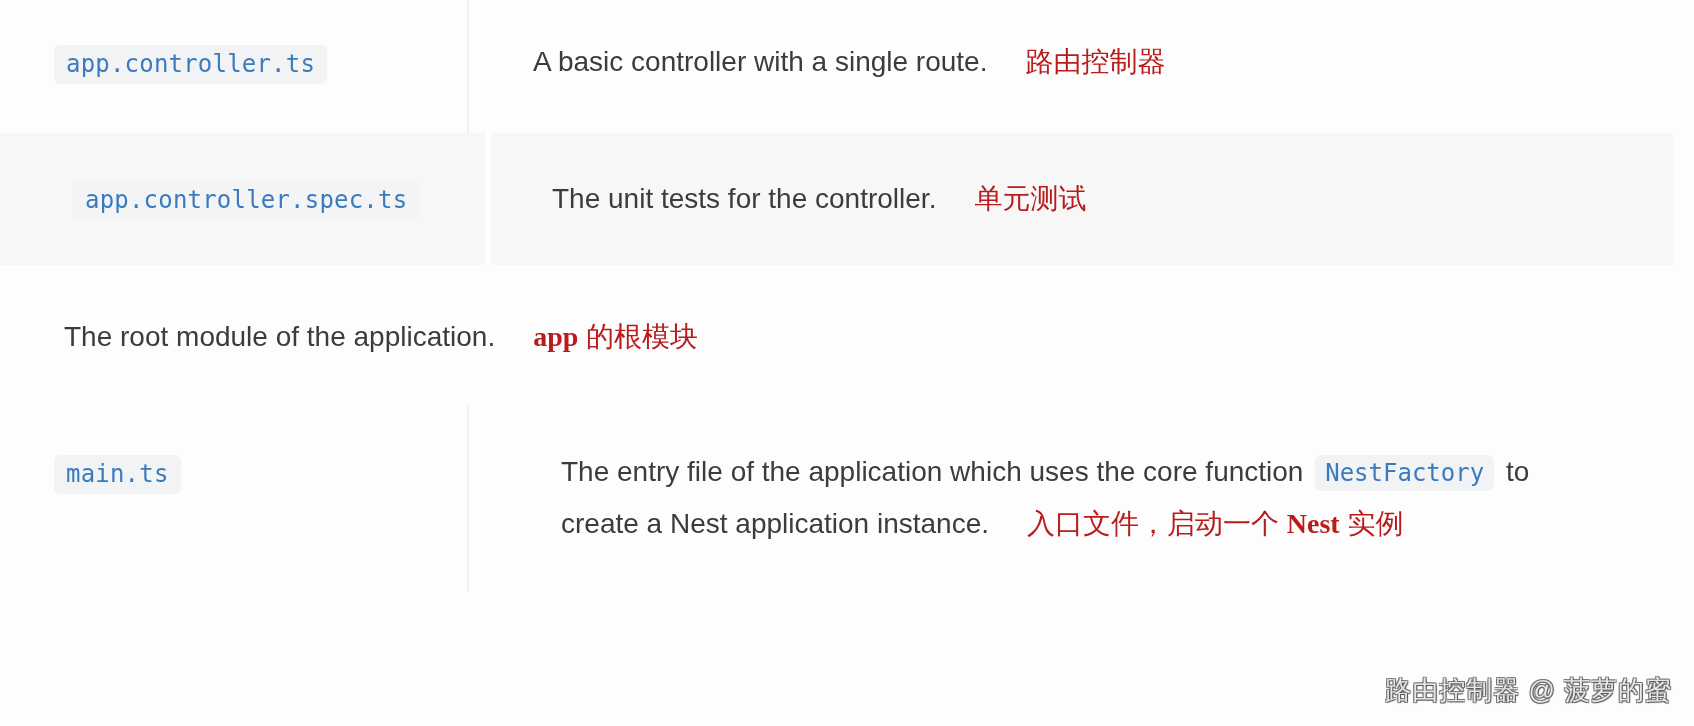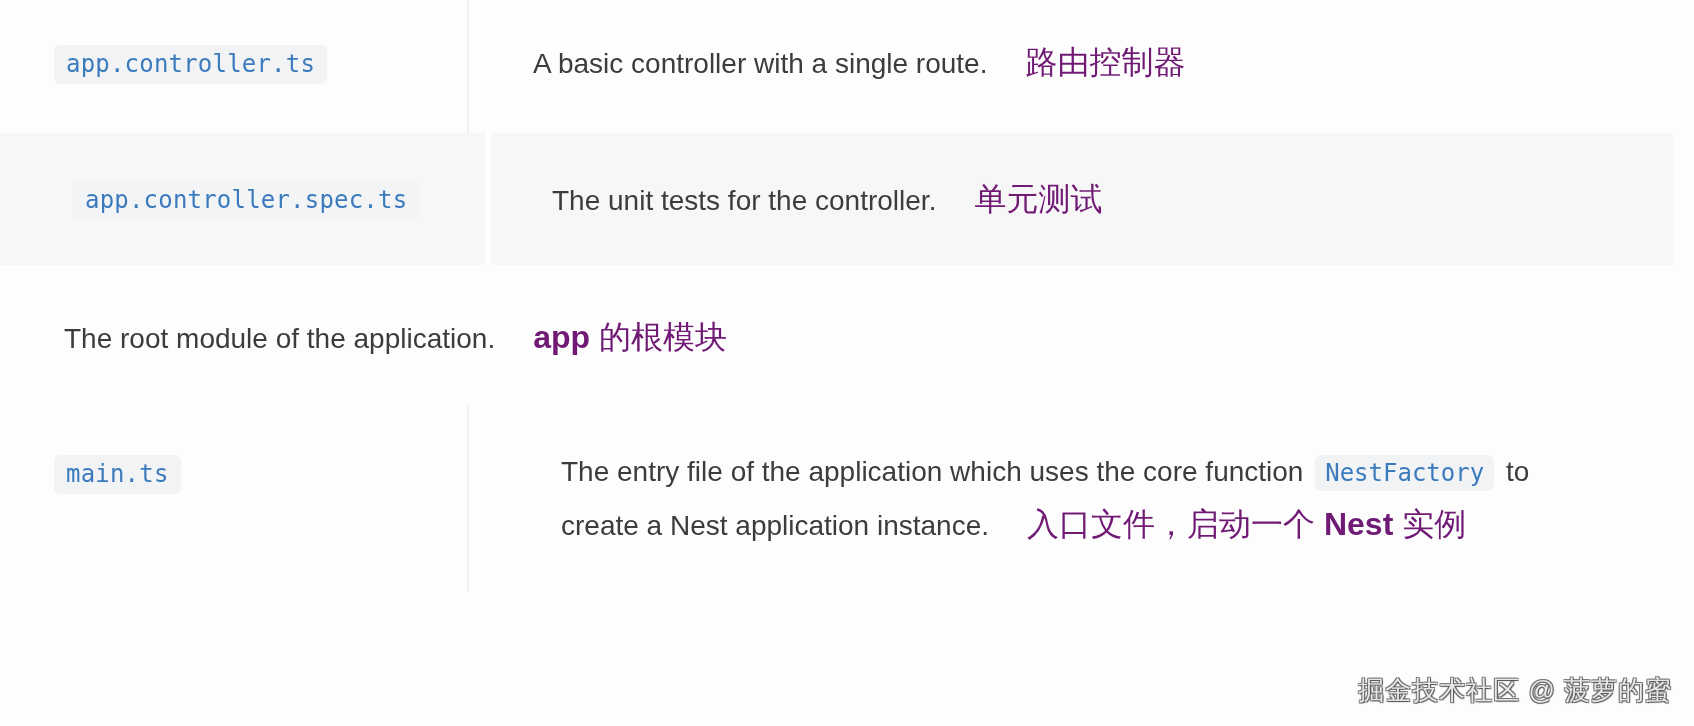--- a/index.html
+++ b/index.html
@@ -27,23 +27,23 @@
     padding: 5px 12px 6px 12px; line-height: 28px;
     letter-spacing: 0.2px;
   }
   .row.even .code { background: #f3f4f5; }
   .desc {
     position: absolute; left: 64px;
     font-size: 28px; color: #3c3c3c; line-height: 52px;
     white-space: nowrap;
   }
   .note {
-    color: #701a75; font-size: 32px; margin-left: 38px;
+    color: #b91c1c; font-size: 28px; margin-left: 38px;
   }
-  .note b { font-weight: bold; }
+  .note b { font-weight: bold; font-family: Liberation Serif, serif; }
   .inline-code {
     font-family: "DejaVu Sans Mono", "Liberation Mono", monospace;
     font-size: 24px; color: #3b7bbd; background: #f1f3f5;
     border-radius: 6px; padding: 4px 10px; margin: 0 4px;
   }
   .watermark {
     position: absolute; right: 22px; bottom: 18px;
     font-size: 26px; color: #e8e8e8;
     text-shadow: 1px 1px 1px #555, -1px -1px 0 #777, 1px -1px 0 #777, -1px 1px 0 #777;
     letter-spacing: 1px;
@@ -96,13 +96,13 @@
         <span>to</span>
       </div>
       <div class="desc" style="top:92px;">
         <span>create a Nest application instance.</span><span class="note"><span>入口文件，启动一个 </span><b>Nest</b><span> 实例</span></span>
       </div>
     </div>
   </div>
 
 </div>
 
-<div class="watermark">掘金技术社区 @ 菠萝的蜜</div>
+<div class="watermark">路由控制器 @ 菠萝的蜜</div>
 
 </body></html>

